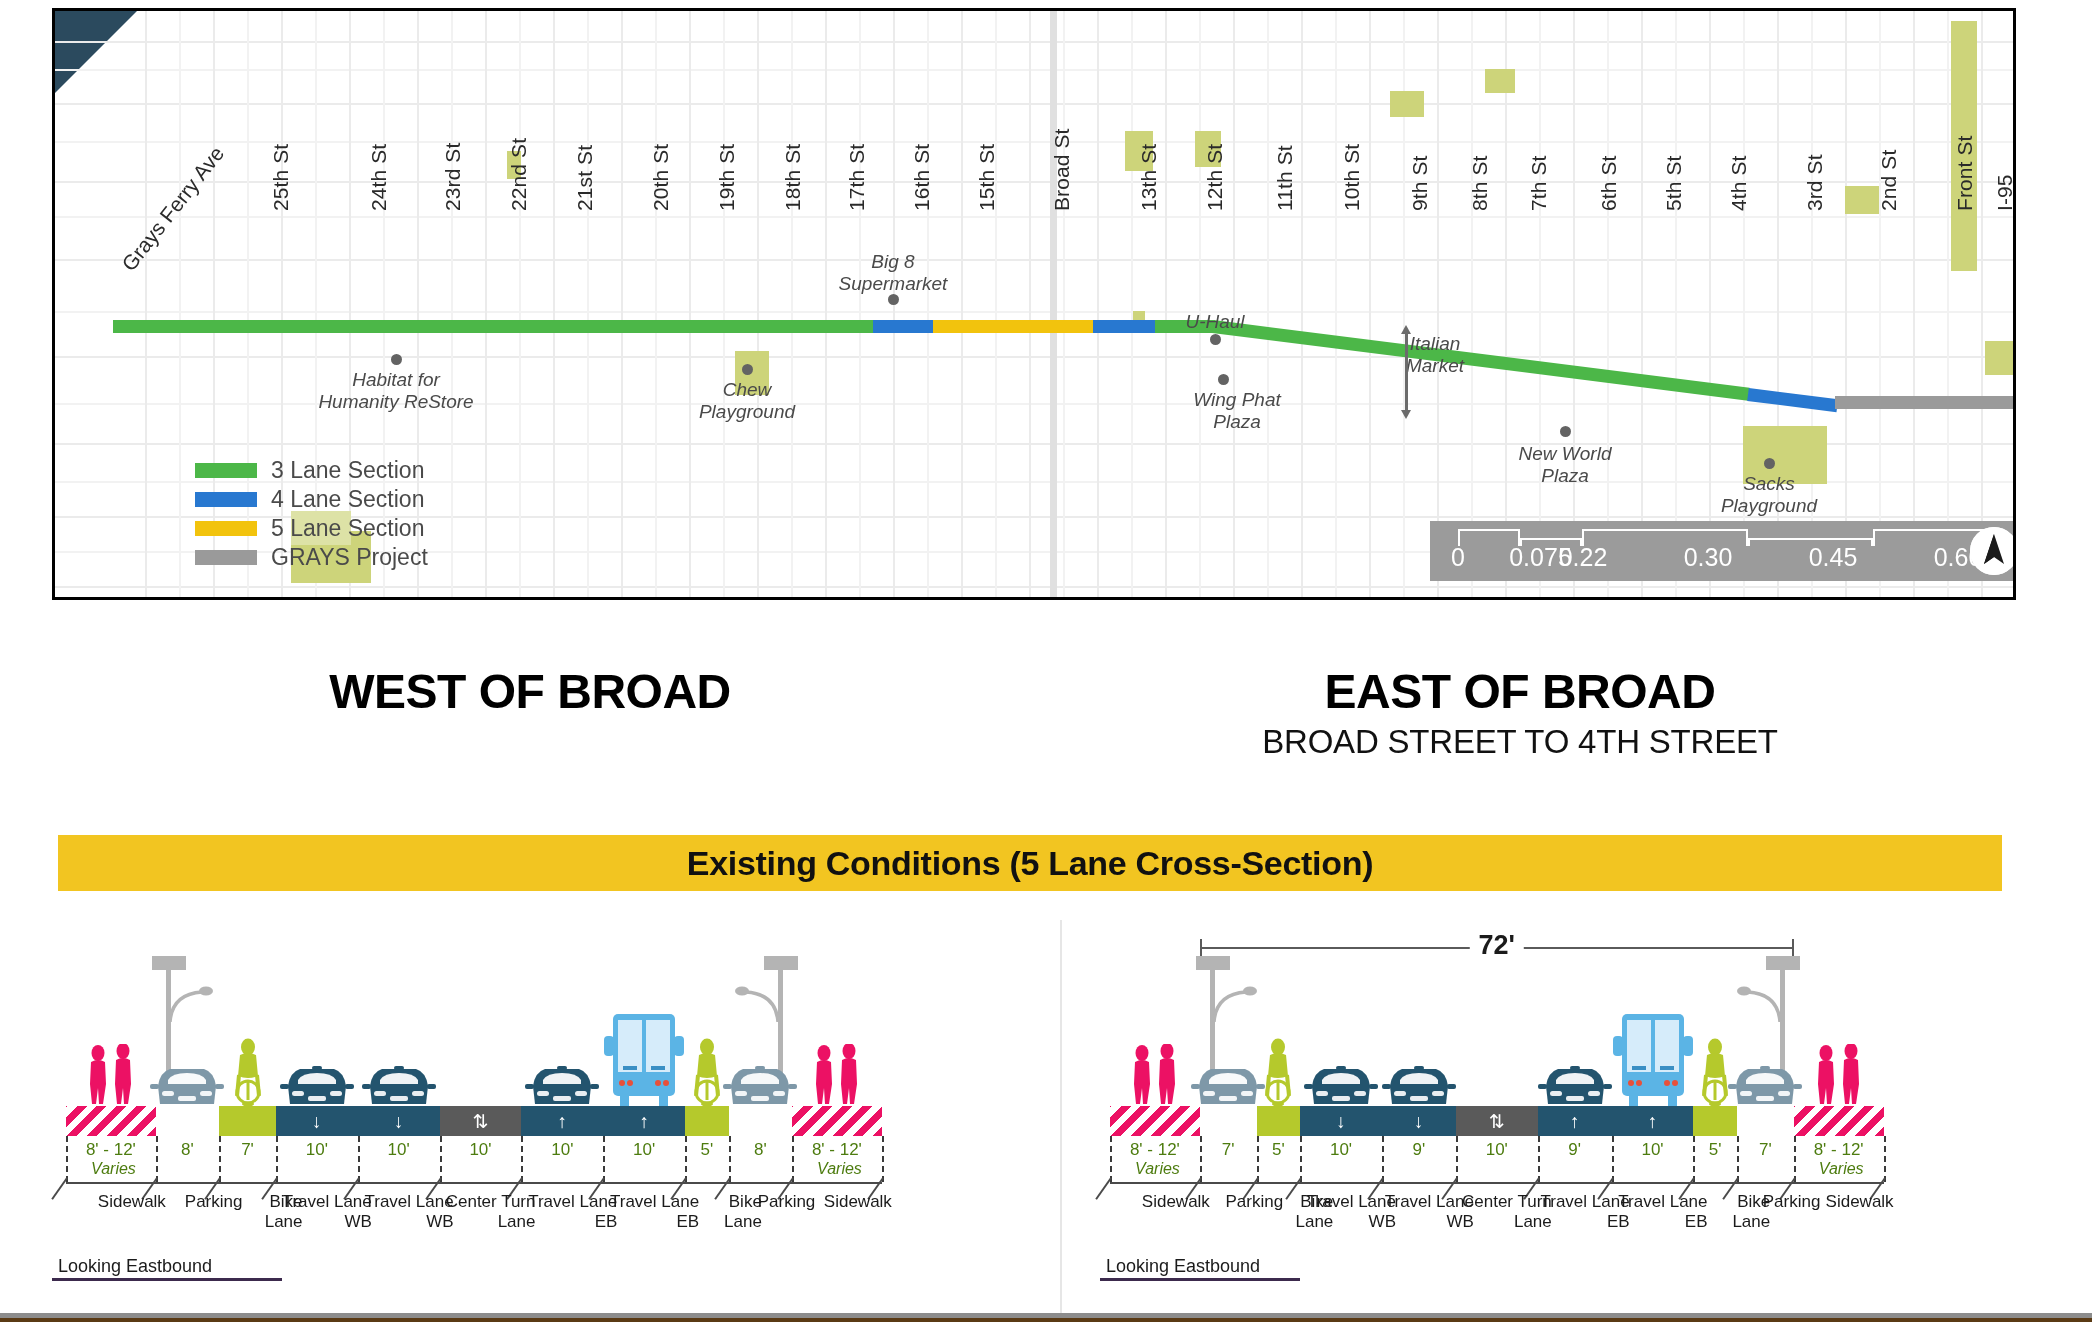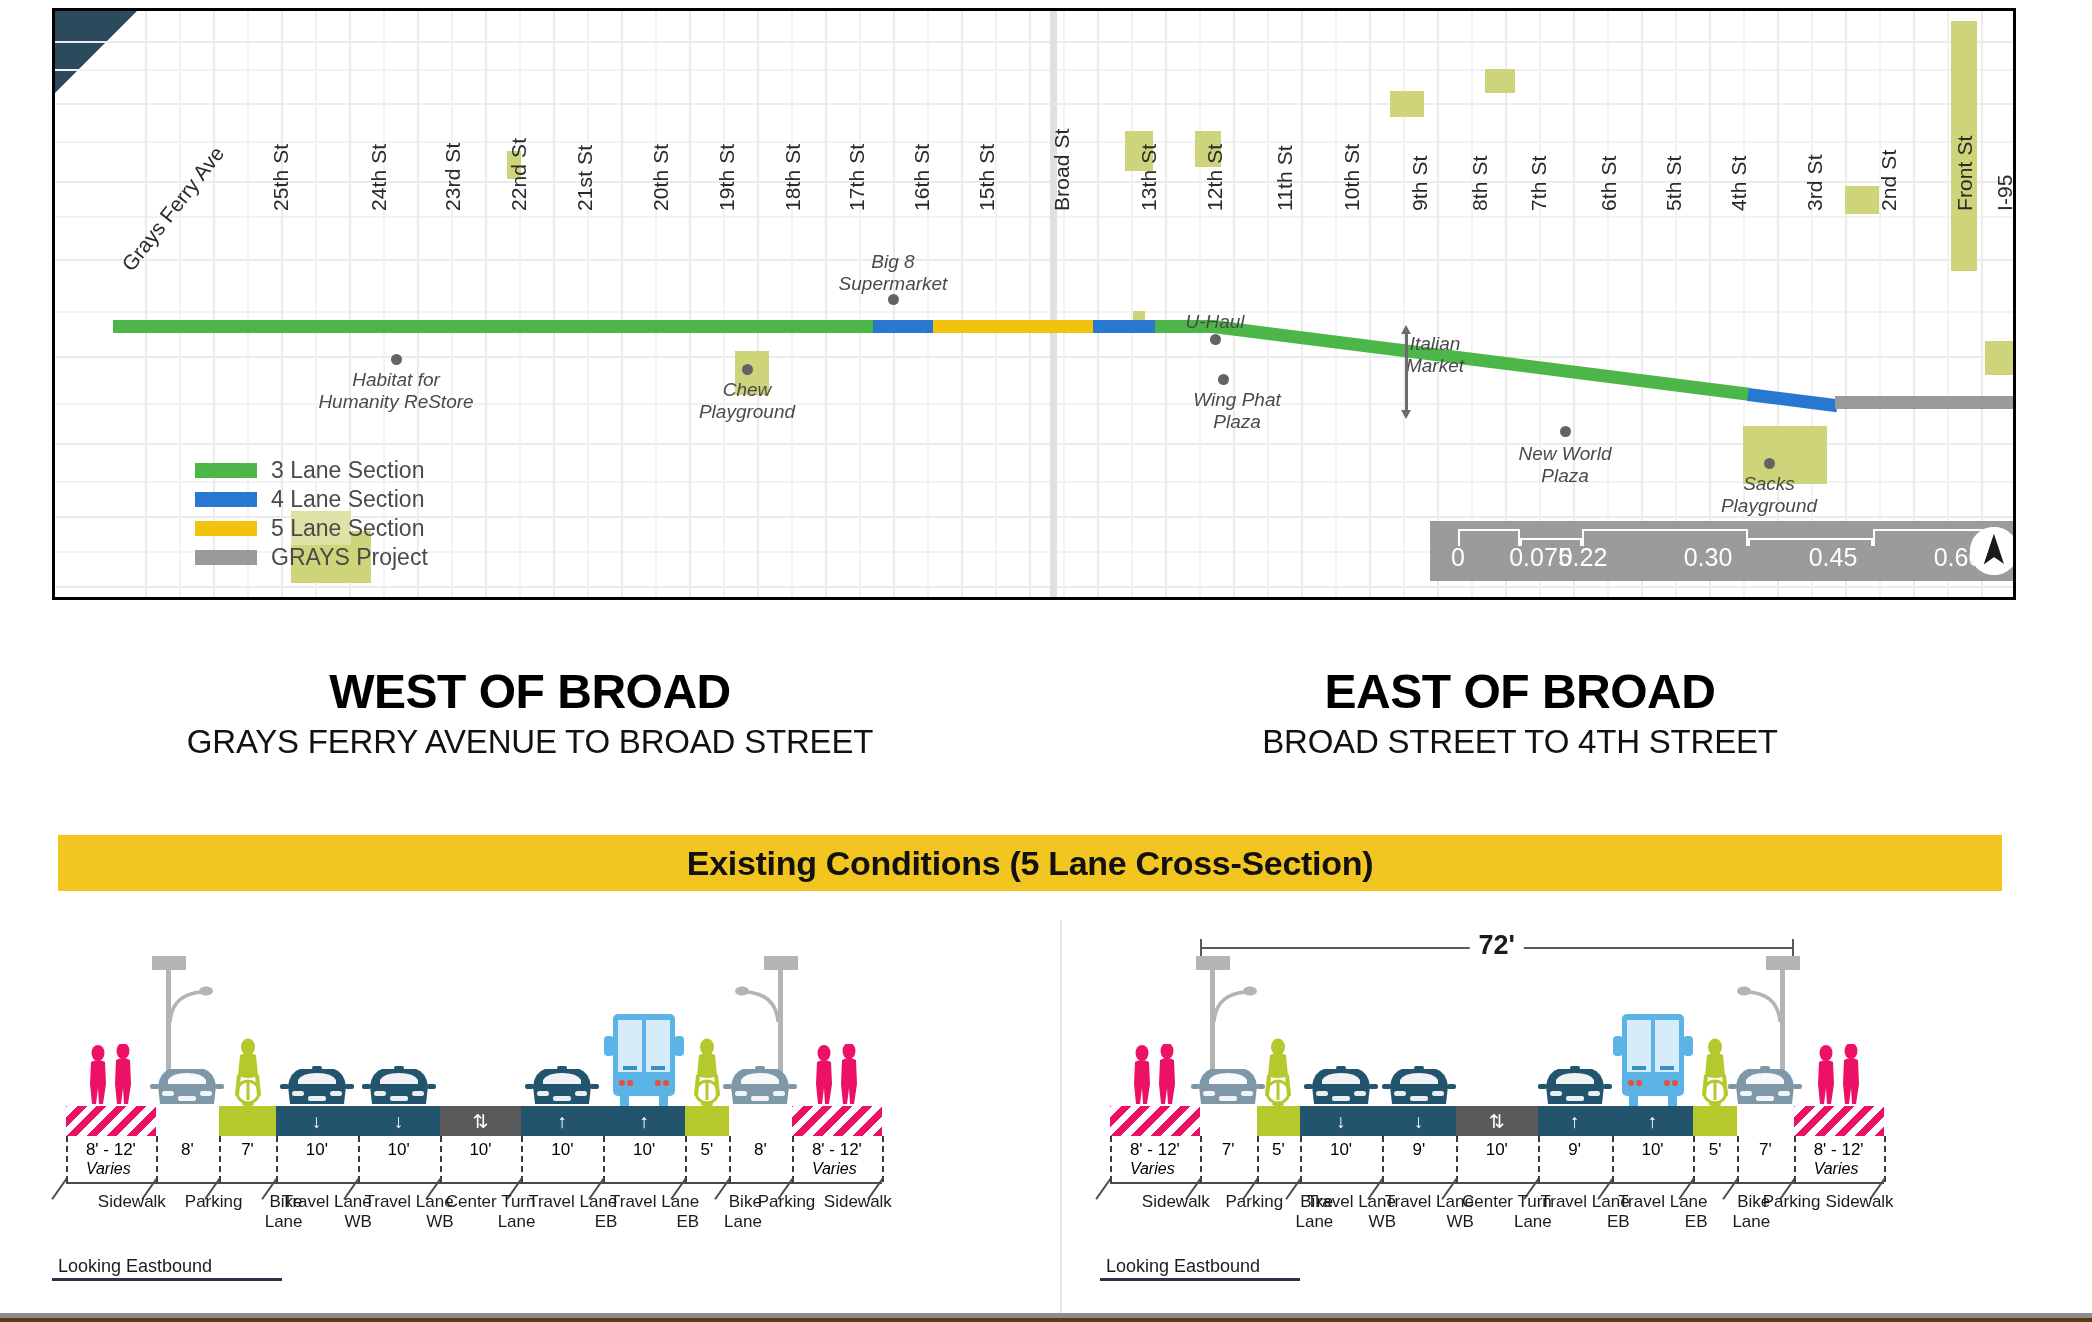--- a/index.html
+++ b/index.html
@@ -100,21 +100,21 @@
   .seg .ar { position:absolute; left:50%; top:50%; transform:translate(-50%,-50%);
       color:#fff; font-size:19px; line-height:1; }
   .seg.side { background:repeating-linear-gradient(-45deg,#ec1164 0 7px,#ffffff 7px 14px); }
   .seg.bike { background:#b5c92c; }
   .seg.travel { background:#23546e; }
   .seg.turn { background:#5a5a5a; }
 
   
   .dims { position:absolute; height:46px; }
   .dtick { position:absolute; top:0; width:0; border-left:2px dashed #3a3a3a; height:46px; }
-  .dval { position:absolute; top:4px; text-align:left; font-size:17px; color:#000000;
+  .dval { position:absolute; top:4px; text-align:right; font-size:17px; color:#4d7c0f;
       line-height:1.15; transform:translateX(-50%); white-space:nowrap; }
   .dval i { font-style:italic; display:block; font-size:16px; }
 
   .baseline { position:absolute; height:2px; background:#4a4a4a; }
   .slash { position:absolute; width:2px; height:26px; background:#4a4a4a;
       transform:rotate(35deg); transform-origin:50% 0; }
   .lab { position:absolute; text-align:right; font-size:17px; color:#1b1b1b;
       line-height:1.2; transform:translateX(-50%); }
 
   .looking { position:absolute; font-size:18px; color:#1b1b1b; }
@@ -310,21 +310,20 @@
           <path d="M24 7 L34 37 L24 30 L14 37 Z" fill="#1b1b1b"></path>
           <path d="M24 7 L24 30 L14 37 Z" fill="#1b1b1b"></path>
         </svg>
       </div>
     </div>
   </div>
 
   <div class="head-wrap">
     <div class="head-col" style="left:60px; width:940px;">
       <div class="head-title">WEST OF BROAD</div>
-      <div class="head-sub">GRAYS FERRY AVENUE TO BROAD STREET</div>
     </div>
     <div class="head-col" style="left:1050px; width:940px;">
       <div class="head-title">EAST OF BROAD</div>
       <div class="head-sub">BROAD STREET TO 4TH STREET</div>
     </div>
   </div>
 
   <div class="banner">
     <span class="banner-txt">Existing Conditions (5 Lane Cross-Section)</span>
   </div>

